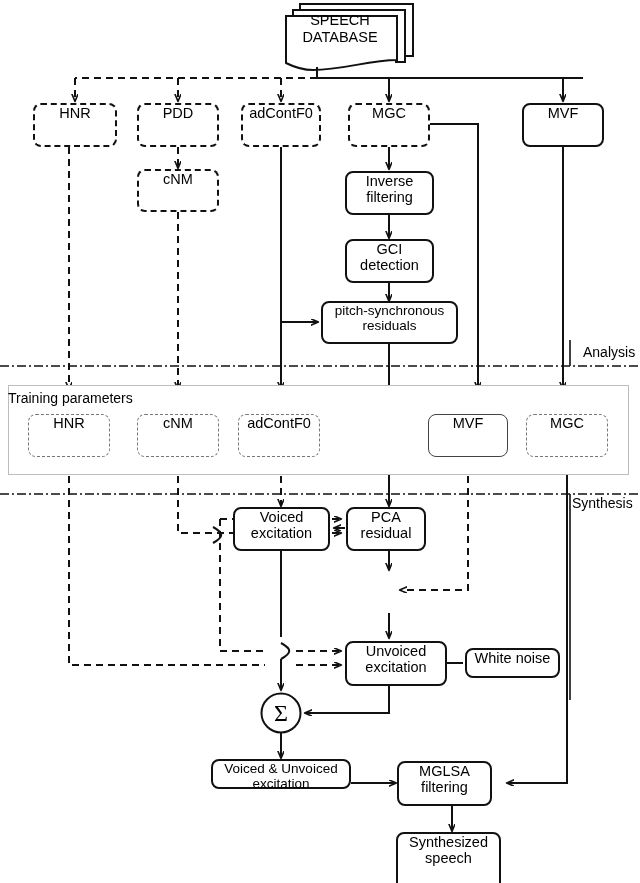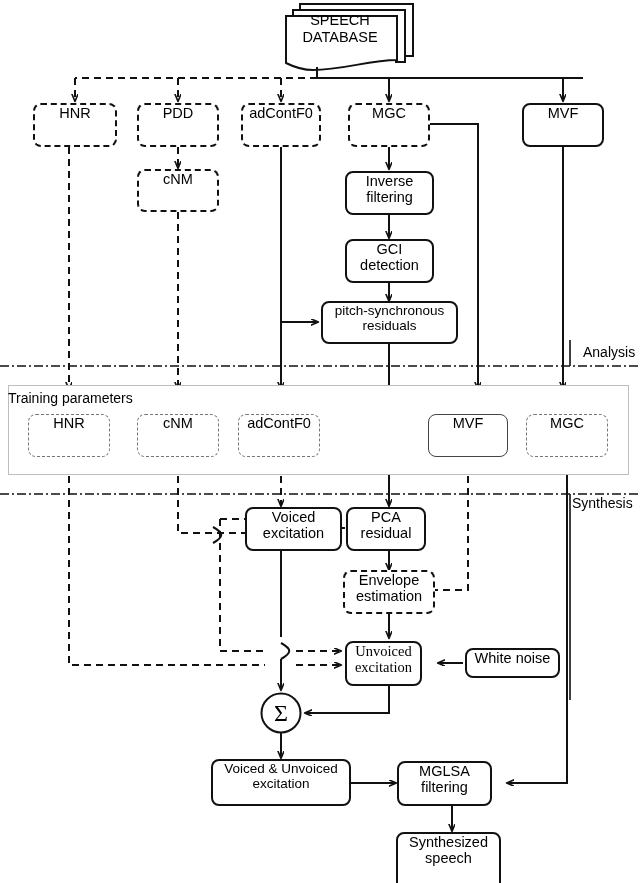--- a/index.html
+++ b/index.html
@@ -193,58 +193,52 @@
   <div class="node tp-solid" style="left:428px;top:414px;width:80px;height:43px;">
     <span>MVF</span>
   </div>
   <div class="node tp-dashed" style="left:526px;top:414px;width:82px;height:43px;">
     <span>MGC</span>
   </div>
 
   <div class="band-label" style="left:583px;top:344px;">Analysis</div>
   <div class="band-label" style="left:556px;top:495px;margin-left:16px;">Synthesis</div>
 
-  <div class="node solid" style="left:233px;top:507px;width:97px;height:44px;margin-left:12px;">
+  <div class="node solid" style="left:233px;top:507px;width:97px;height:44px;">
     <span>
       <span>Voiced</span><br>
       <span>excitation</span>
     </span>
   </div>
 
   <div class="node solid" style="left:346px;top:507px;width:80px;height:44px;">
     <span>
       <span>PCA</span><br>
       <span>residual</span>
     </span>
   </div>
 
-  <div class="node dashed" style="left:343px;top:570px;width:92px;height:44px;">
-    <span>
-      <span>Envelope</span><br>
-      <span>estimation</span>
-    </span>
-  </div>
-
-  <div class="node solid" style="left:345px;top:641px;width:77px;height:45px;font-family:Liberation Serif, serif;">
+
+  <div class="node solid" style="left:345px;top:641px;width:102px;height:45px;">
     <span>
       <span>Unvoiced</span><br>
       <span>excitation</span>
     </span>
   </div>
 
   <div class="node solid" style="left:465px;top:648px;width:95px;height:30px;">
     <span>White noise</span>
   </div>
 
   <svg class="layer" viewBox="0 0 640 883" xmlns="http://www.w3.org/2000/svg">
     <circle cx="281" cy="713" r="19.5" fill="#fff" stroke="#111" stroke-width="2"></circle>
   </svg>
   <div id="sigma">Σ</div>
 
-  <div class="node solid" style="left:211px;top:759px;width:140px;height:47px;font-size:13.5px;">
+  <div class="node solid" style="left:211px;top:759px;width:140px;height:30px;font-size:13.5px;">
     <span>
       <span>Voiced &amp; Unvoiced</span><br>
       <span>excitation</span>
     </span>
   </div>
 
   <div class="node solid" style="left:397px;top:761px;width:95px;height:45px;">
     <span>
       <span>MGLSA</span><br>
       <span>filtering</span>

